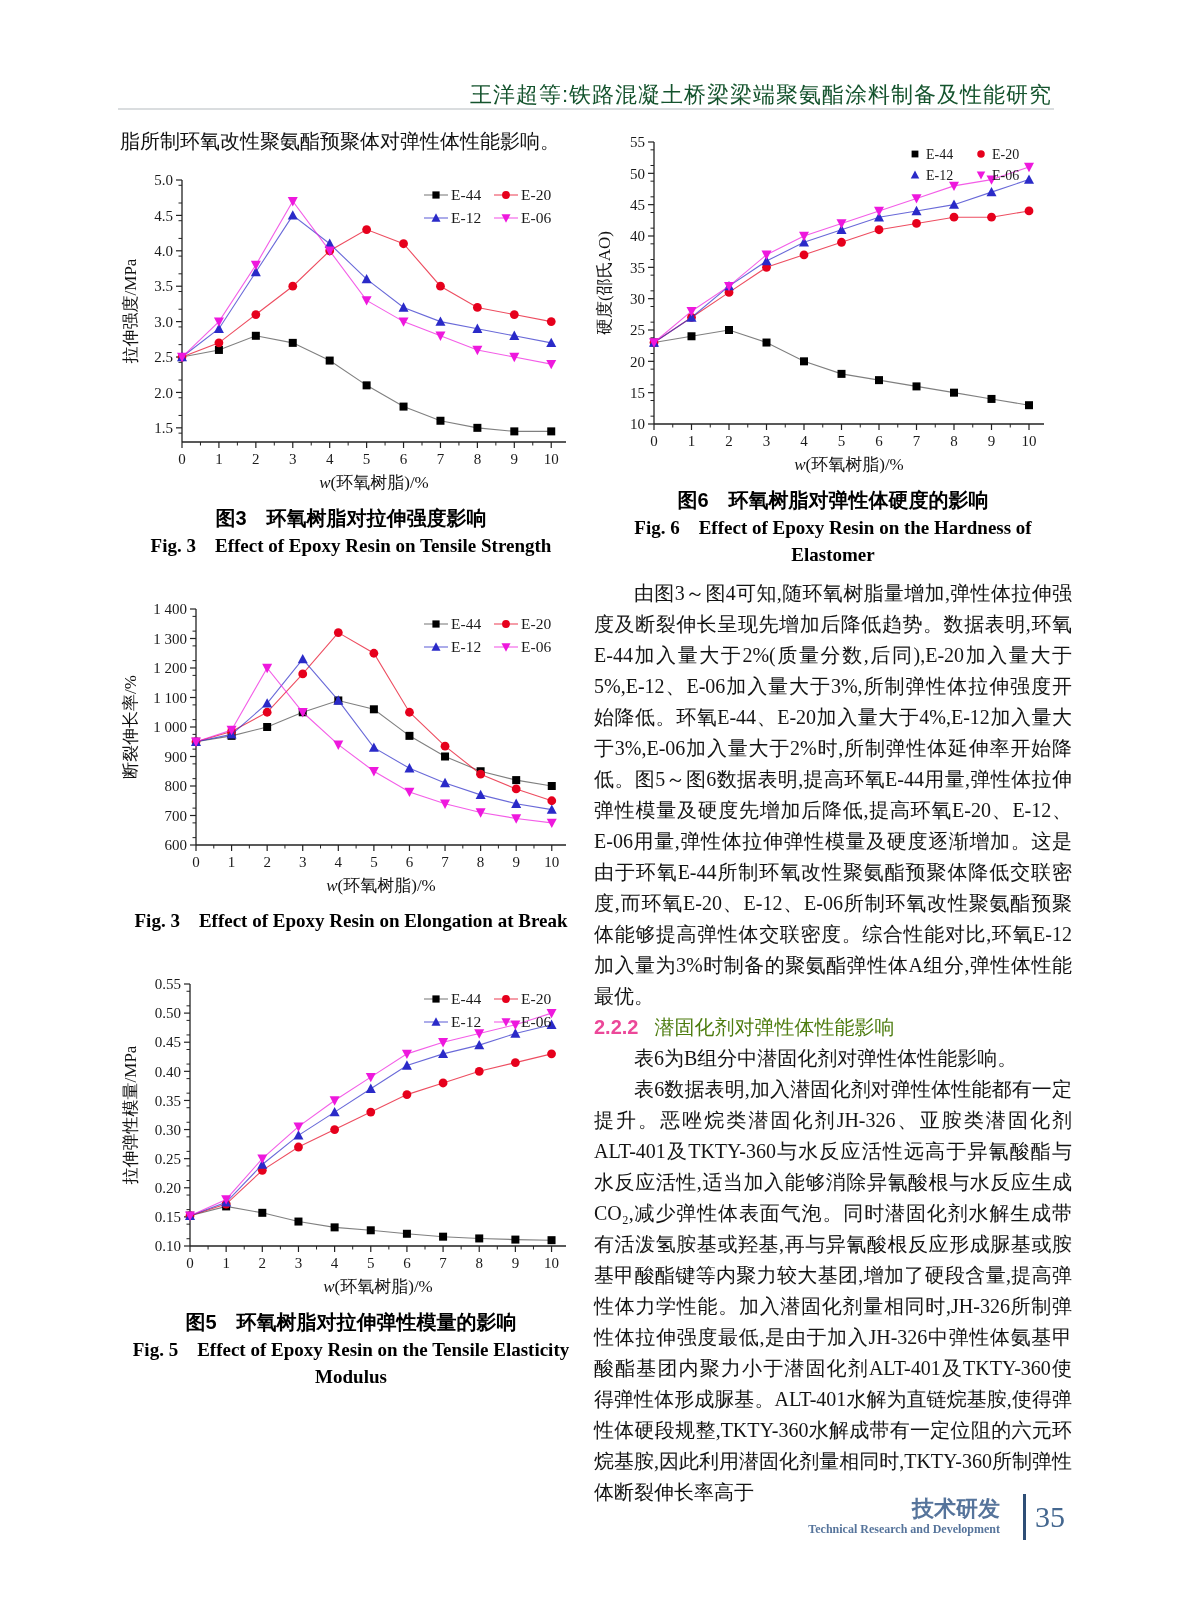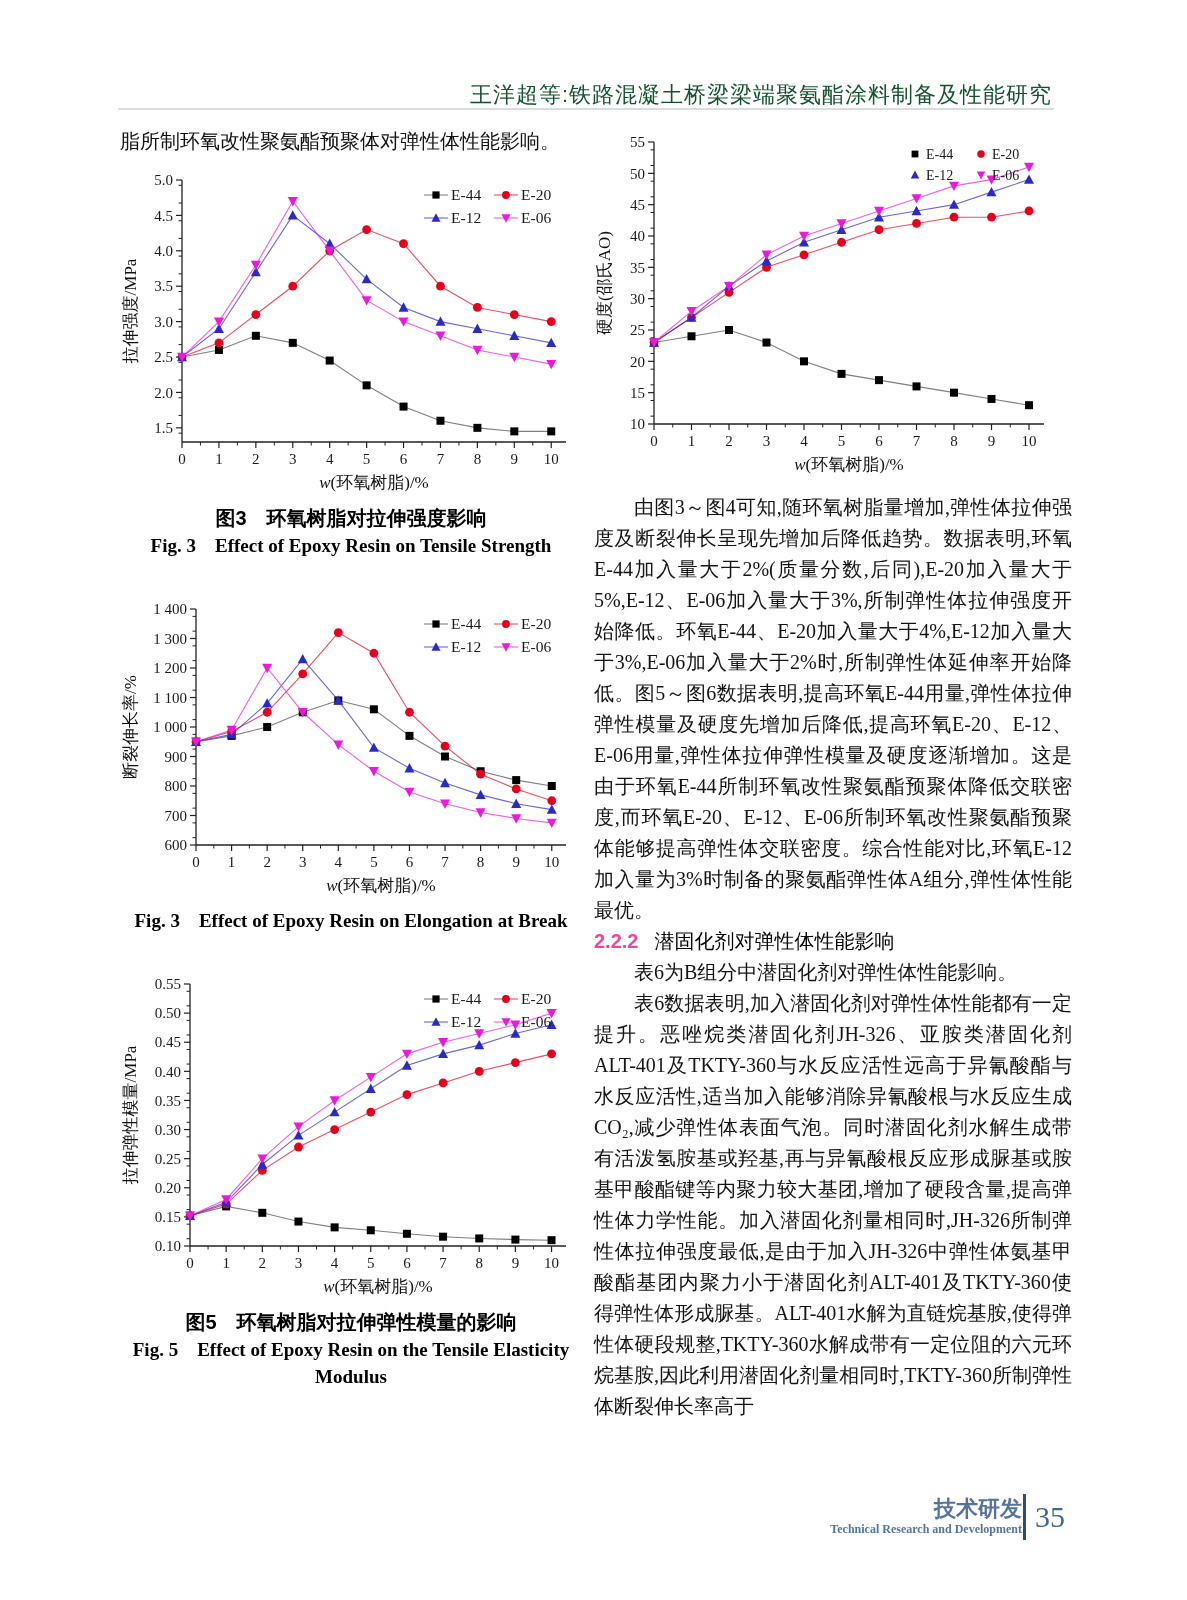--- a/index.html
+++ b/index.html
@@ -18,24 +18,24 @@
   .figure-block{margin:0 0 34px 0;}
   .chart-box{width:100%;}
   .caption{text-align:center;margin-top:4px;}
   .cap-zh{font-family:"Liberation Sans","DejaVu Sans",sans-serif;font-weight:bold;font-size:20px;line-height:28px;color:#000;}
   .cap-en{font-family:"Liberation Serif","DejaVu Serif",serif;font-weight:bold;font-size:19px;line-height:27px;color:#000;}
   
   .para{margin:0;font-size:20px;line-height:31px;text-align:justify;text-indent:2em;
         font-family:"Liberation Serif","DejaVu Serif",serif;color:#141414;}
   .section-heading{margin:0;font-size:20px;line-height:31px;}
   .sec-num{font-family:"Liberation Sans","DejaVu Sans",sans-serif;font-weight:bold;color:#ec4899;}
-  .sec-title{margin-left:16px;color:#000000;}
+  .sec-title{margin-left:16px;color:#4d7c0f;}
   
   .page-footer{position:absolute;top:1494px;right:122px;display:flex;align-items:center;}
-  .footer-labels{text-align:right;margin-right:1px;}
+  .footer-labels{text-align:right;margin-right:23px;}
   .footer-zh{font-family:"Liberation Sans","DejaVu Sans",sans-serif;font-weight:bold;font-size:22px;line-height:24px;color:#56749b;}
   .footer-en{font-family:"Liberation Serif","DejaVu Serif",serif;font-weight:bold;font-size:12px;line-height:16px;color:#56749b;}
   .footer-bar{width:3px;height:46px;background:#2e4e76;margin-right:9px;}
   .footer-page{font-family:"Liberation Serif","DejaVu Serif",serif;font-size:30px;color:#44678f;}
 </style>
 </head>
 <body>
 
 <div class="page">
 
@@ -593,20 +593,24 @@
               <polygon points="434.99999999999994,46.266666666666666 429.99999999999994,36.86666666666666 439.99999999999994,36.86666666666666" fill="#ee18dd"></polygon>
               <rect x="317.6" y="24.6" width="6.8" height="6.8" fill="#000000"></rect>
               <text x="332" y="28" font-size="14" text-anchor="start" fill="#1a1a1a" font-family="&quot;Liberation Serif&quot;,&quot;DejaVu Serif&quot;,serif" dy="0.35em">E-44</text>
               <circle cx="387" cy="28" r="3.74" fill="#e6001c"></circle>
               <text x="398" y="28" font-size="14" text-anchor="start" fill="#1a1a1a" font-family="&quot;Liberation Serif&quot;,&quot;DejaVu Serif&quot;,serif" dy="0.35em">E-20</text>
               <polygon points="321,44.58 316.75,52.57 325.25,52.57" fill="#2a2ac8"></polygon>
               <text x="332" y="49" font-size="14" text-anchor="start" fill="#1a1a1a" font-family="&quot;Liberation Serif&quot;,&quot;DejaVu Serif&quot;,serif" dy="0.35em">E-12</text>
               <polygon points="387,53.42 382.75,45.43 391.25,45.43" fill="#ee18dd"></polygon>
               <text x="398" y="49" font-size="14" text-anchor="start" fill="#1a1a1a" font-family="&quot;Liberation Serif&quot;,&quot;DejaVu Serif&quot;,serif" dy="0.35em">E-06</text>
             </svg></div>
+        <div class="caption">
+          <div class="cap-zh">图6　环氧树脂对弹性体硬度的影响</div>
+          <div class="cap-en">Fig. 6　Effect of Epoxy Resin on the Hardness of Elastomer</div>
+        </div>
       </div>
 
       <p class="para">由图3～图4可知,随环氧树脂量增加,弹性体拉伸强度及断裂伸长呈现先增加后降低趋势。数据表明,环氧E-44加入量大于2%(质量分数,后同),E-20加入量大于5%,E-12、E-06加入量大于3%,所制弹性体拉伸强度开始降低。环氧E-44、E-20加入量大于4%,E-12加入量大于3%,E-06加入量大于2%时,所制弹性体延伸率开始降低。图5～图6数据表明,提高环氧E-44用量,弹性体拉伸弹性模量及硬度先增加后降低,提高环氧E-20、E-12、E-06用量,弹性体拉伸弹性模量及硬度逐渐增加。这是由于环氧E-44所制环氧改性聚氨酯预聚体降低交联密度,而环氧E-20、E-12、E-06所制环氧改性聚氨酯预聚体能够提高弹性体交联密度。综合性能对比,环氧E-12加入量为3%时制备的聚氨酯弹性体A组分,弹性体性能最优。</p>
 
       <p class="section-heading">
         <span class="sec-num">2.2.2</span><span class="sec-title">潜固化剂对弹性体性能影响</span>
       </p>
 
       <p class="para">表6为B组分中潜固化剂对弹性体性能影响。</p>
       <p class="para">表6数据表明,加入潜固化剂对弹性体性能都有一定提升。恶唑烷类潜固化剂JH-326、亚胺类潜固化剂ALT-401及TKTY-360与水反应活性远高于异氰酸酯与水反应活性,适当加入能够消除异氰酸根与水反应生成CO₂,减少弹性体表面气泡。同时潜固化剂水解生成带有活泼氢胺基或羟基,再与异氰酸根反应形成脲基或胺基甲酸酯键等内聚力较大基团,增加了硬段含量,提高弹性体力学性能。加入潜固化剂量相同时,JH-326所制弹性体拉伸强度最低,是由于加入JH-326中弹性体氨基甲酸酯基团内聚力小于潜固化剂ALT-401及TKTY-360使得弹性体形成脲基。ALT-401水解为直链烷基胺,使得弹性体硬段规整,TKTY-360水解成带有一定位阻的六元环烷基胺,因此利用潜固化剂量相同时,TKTY-360所制弹性体断裂伸长率高于</p>

